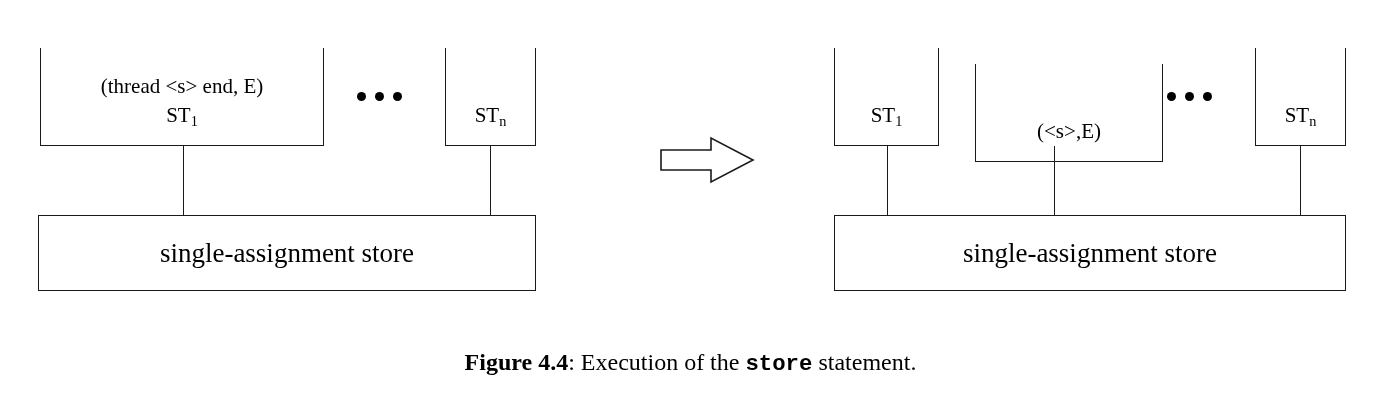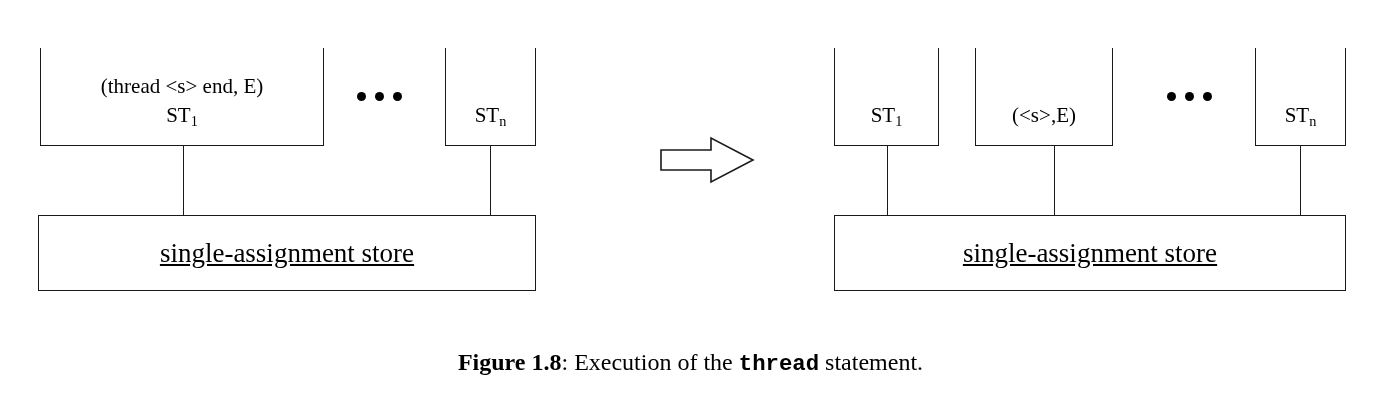--- a/index.html
+++ b/index.html
@@ -46,21 +46,20 @@
   }
 
   .store-box {
     position: absolute;
     border: 1px solid #1a1a1a;
     background: #ffffff;
     box-sizing: border-box;
     display: flex;
     align-items: center;
     justify-content: center;
-    text-decoration: underline;
   }
   .store-box .store-label {
     font-size: 27px;
     line-height: 1;
     white-space: nowrap;
   }
 
   .connector {
     position: absolute;
     width: 1px;
@@ -135,21 +134,21 @@
       <polygon points="2,14 52,14 52,2 94,24 52,46 52,34 2,34" fill="#ffffff" stroke="#1a1a1a" stroke-width="1.6" stroke-linejoin="miter"></polygon>
     </svg>
   </div>
 
   <div>
 
     <div class="stack-box" style="left:834px; top:48px; width:105px; height:98px;">
       <div class="stack-text single"><span>ST</span><span class="sub">1</span></div>
     </div>
 
-    <div class="stack-box" style="left:975px; top:48px; width:138px; height:98px;">
+    <div class="stack-box" style="left:975px; top:64px; width:188px; height:98px;">
       <div class="stack-text single"><span>(&lt;s&gt;,E)</span><span class="sub"></span></div>
     </div>
 
     <div class="ellipsis-dots" style="left:1167px; top:92px;">
       <span class="dot"></span>
       <span class="dot"></span>
       <span class="dot"></span>
     </div>
 
     <div class="stack-box" style="left:1255px; top:48px; width:91px; height:98px;">
@@ -159,19 +158,19 @@
     <div class="connector" style="left:887px; top:146px; height:70px;"></div>
     <div class="connector" style="left:1054px; top:146px; height:70px;"></div>
     <div class="connector" style="left:1300px; top:146px; height:70px;"></div>
 
     <div class="store-box" style="left:834px; top:215px; width:512px; height:76px;">
       <span class="store-label">single-assignment store</span>
     </div>
   </div>
 
   <div class="caption" style="top:348px;">
-    <span class="cap-label">Figure 1.8</span><span>:</span>
+    <span class="cap-label">Figure 4.4</span><span>:</span>
     <span>Execution of the</span>
-    <span class="cap-mono">thread</span>
+    <span class="cap-mono">store</span>
     <span>statement.</span>
   </div>
 
 </div>
 
 </body></html>

